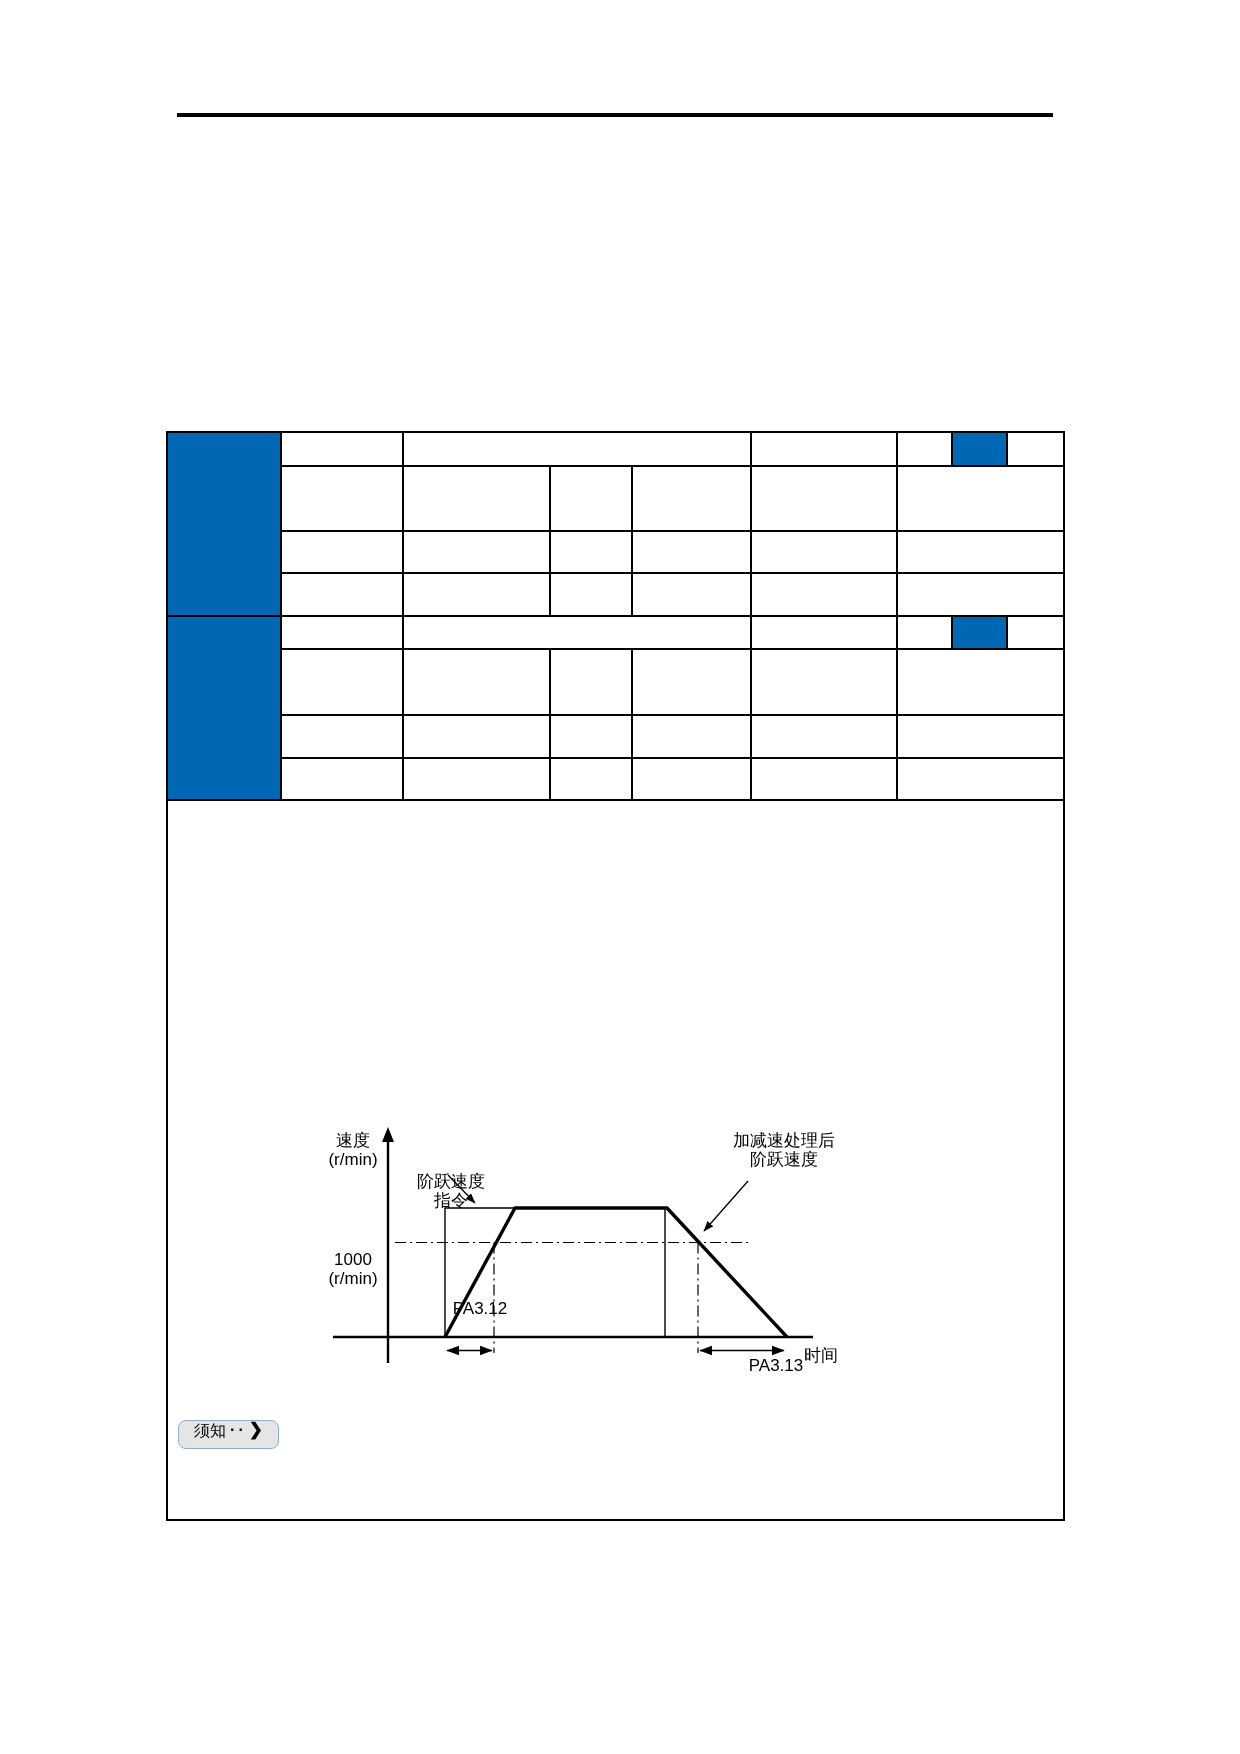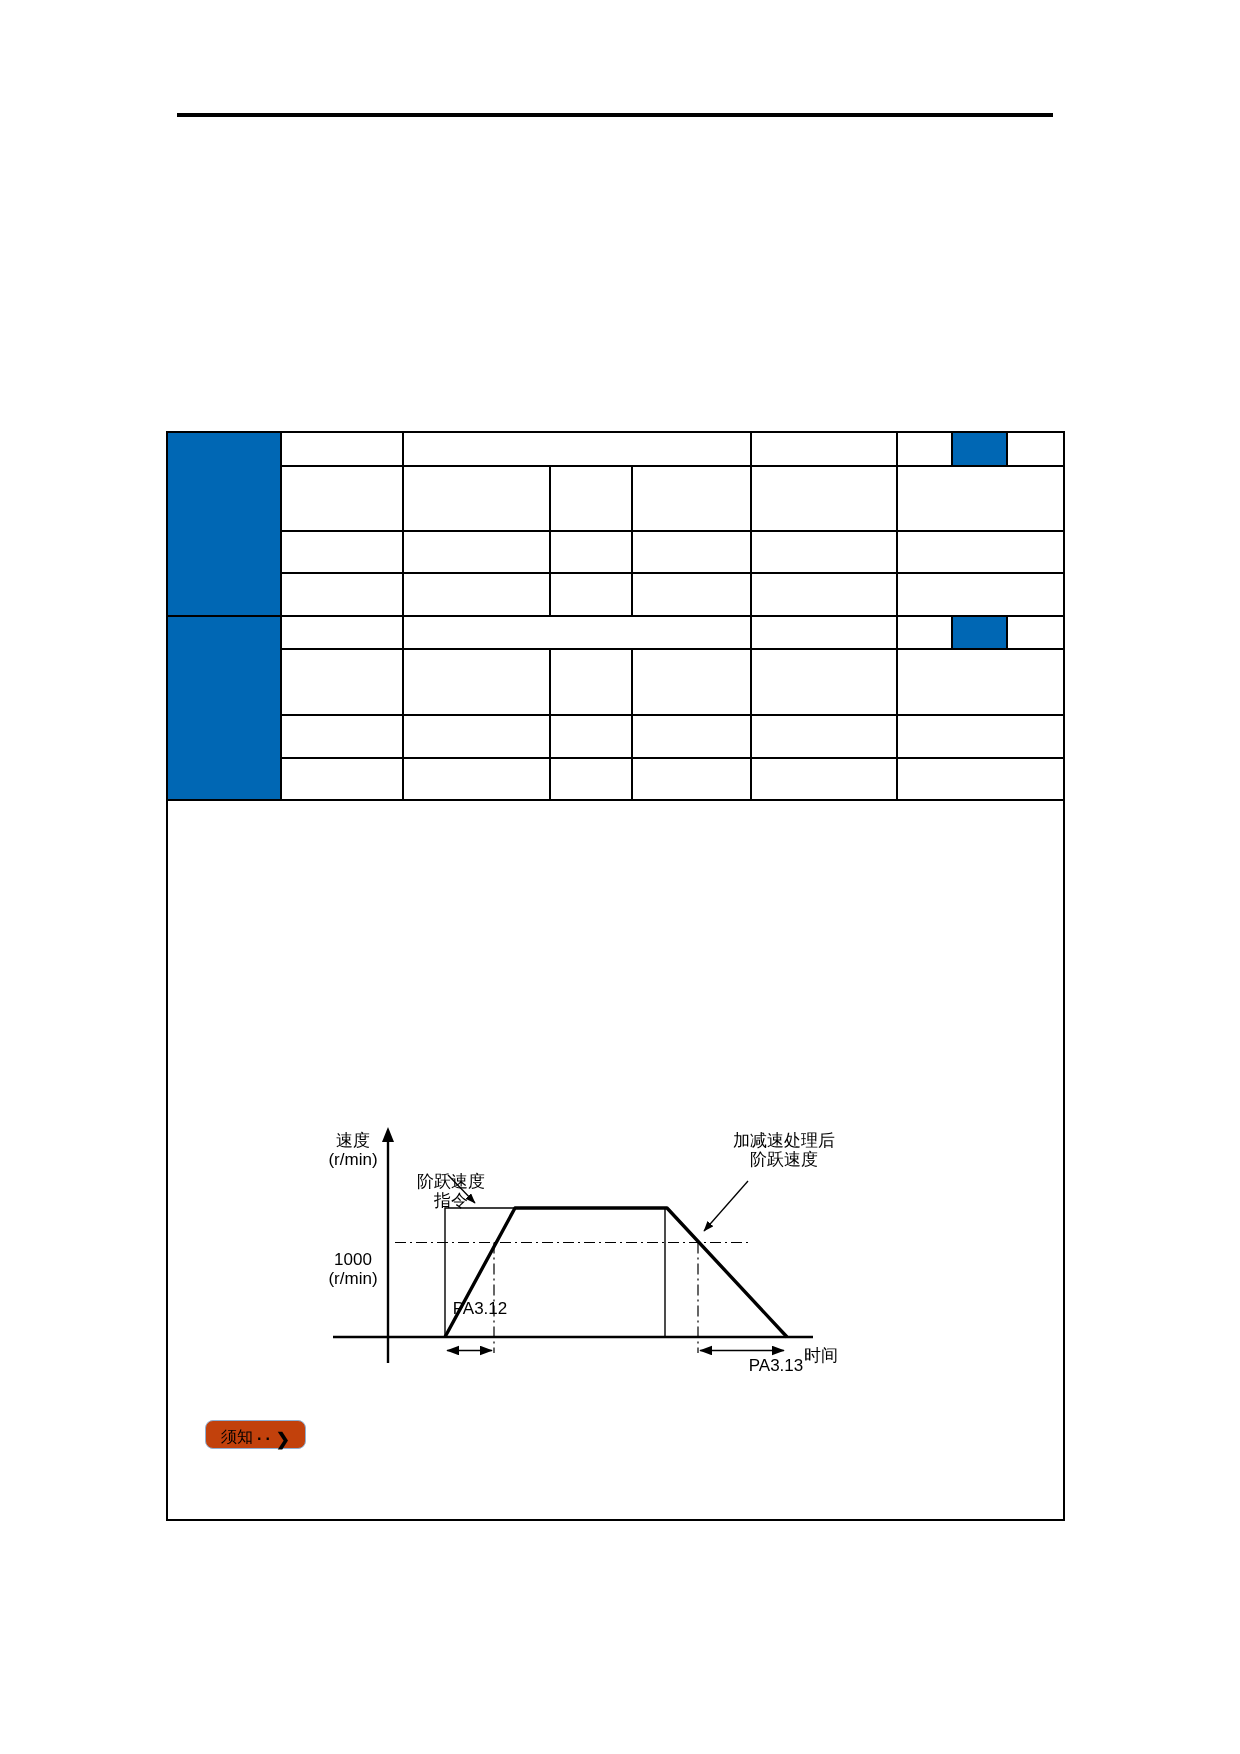--- a/index.html
+++ b/index.html
@@ -70,30 +70,29 @@
     color: #000000;
     white-space: nowrap;
   }
   .fig-label span { display: block; }
 
   
   .notice-badge {
     position: absolute;
     left: 178px; top: 1420px;
     width: 101px; height: 29px;
-    background: #c2410c;
+    background: #e5e5e5;
     border: 1px solid #8fafd2;
     border-radius: 8px;
     box-sizing: border-box;
     display: flex;
-    align-items: flex-end;
+    align-items: flex-start;
     justify-content: center;
     font-size: 16px;
     color: #000000;
-    margin-left: 27px;
   }
   .notice-badge .dots {
     margin: 0 2px 0 4px;
     letter-spacing: 3px;
     font-weight: bold;
   }
   .notice-badge .arrow {
     font-weight: bold;
     font-size: 17px;
     line-height: 1;

